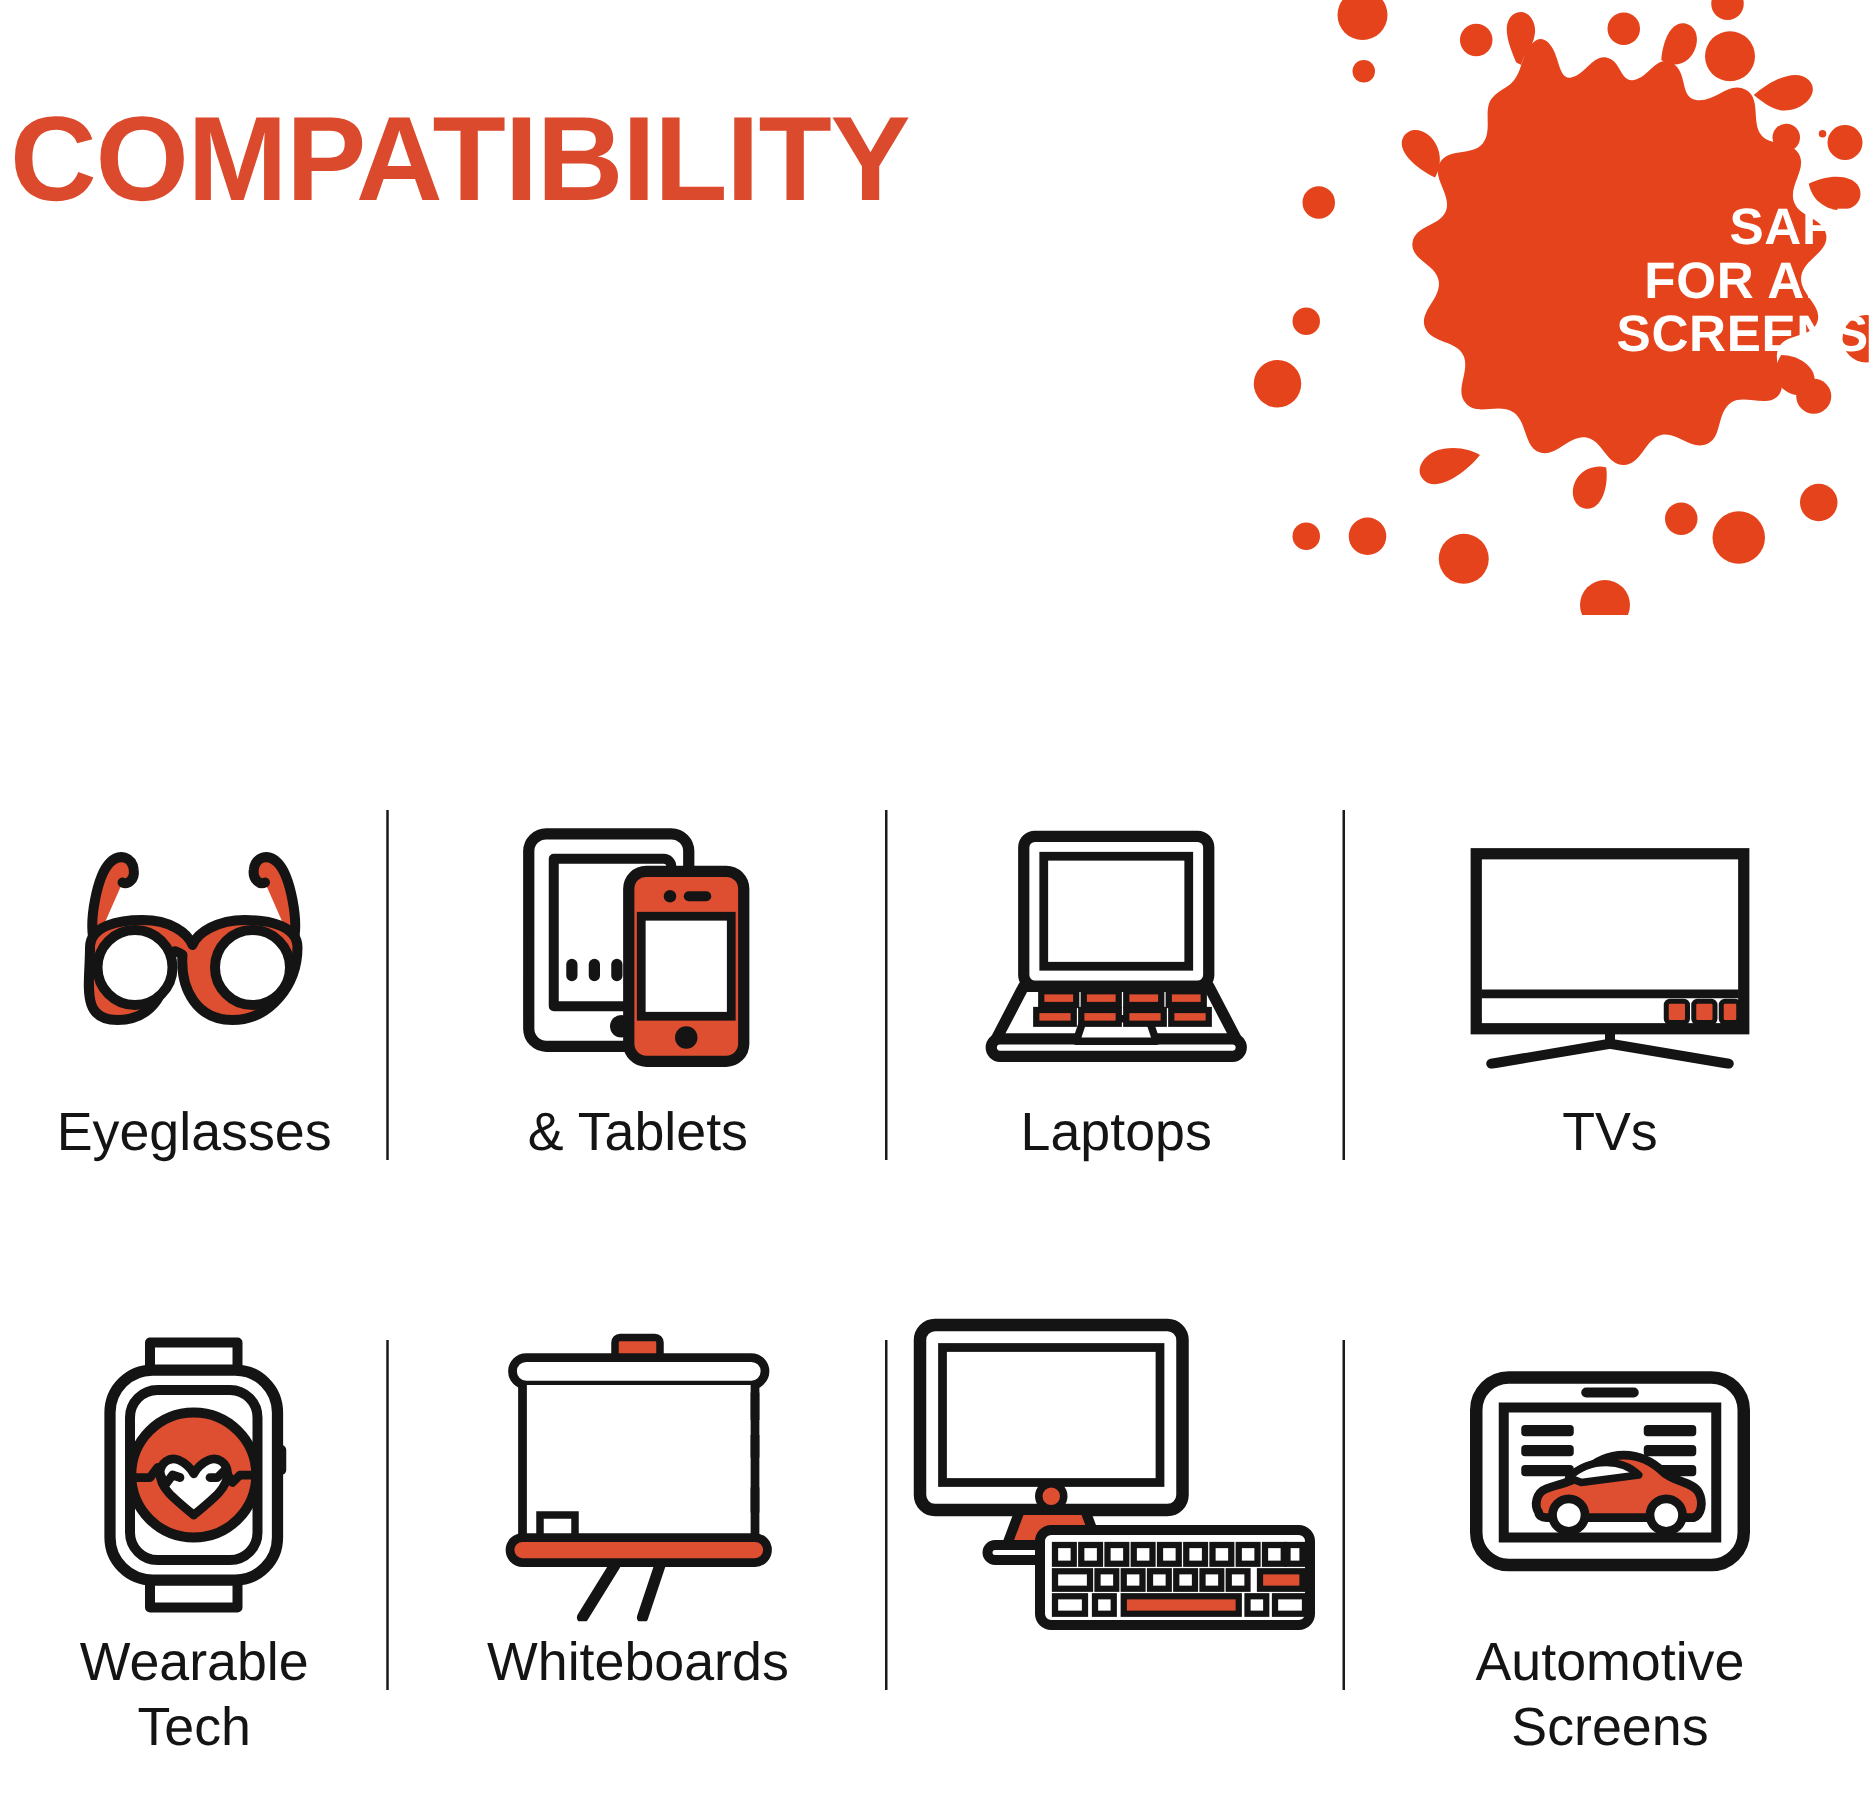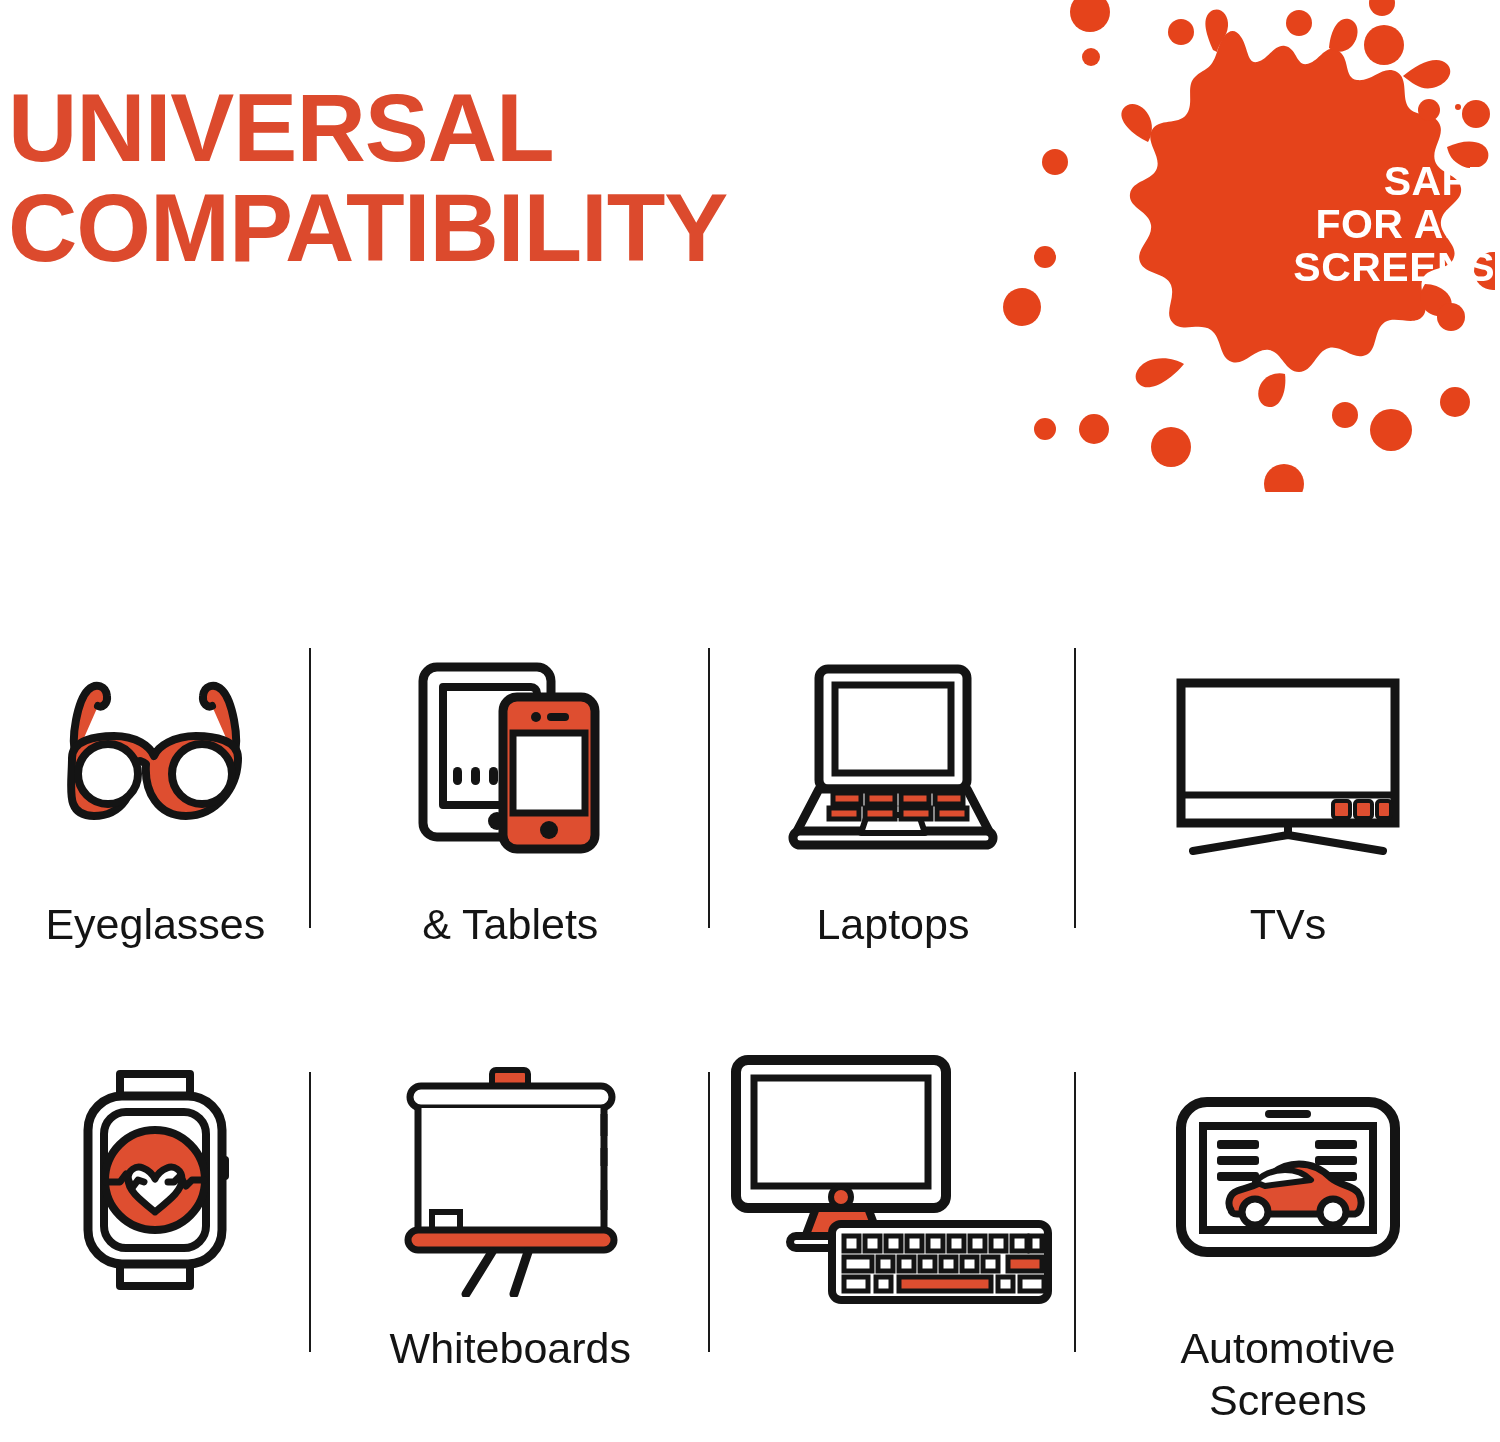--- a/index.html
+++ b/index.html
@@ -108,37 +108,35 @@
   .icon-box {
     height: 250px;
     width: 100%;
     display: flex;
     align-items: center;
     justify-content: center;
   }
   .icon-box svg { display: block; }
 
   .cell-label {
-    margin-top: 18px;
     width: 100%;
     text-align: center;
     color: #141414;
     font-family: "Liberation Sans", sans-serif;
     font-weight: normal;
     font-size: 43px;
     line-height: 52px;
     letter-spacing: 0px;
   }
   .cell-label .ln { display: block; }
 </style>
 </head>
 <body>
 
 <div id="headline">
-  <span class="hl-line l1">UNIVERSAL</span>
   <span class="hl-line l3">COMPATIBILITY</span>
 </div>
 
 <div id="splat-badge">
   <svg viewBox="0 0 510 500" xmlns="http://www.w3.org/2000/svg">
     <g fill="#E5431B">
 
       <path d="M232,60 C238,40 248,33 256,45 C263,55 262,72 272,70 C283,68 289,52 300,54
                C312,56 311,74 322,72 C334,70 340,52 352,58 C366,65 358,86 372,88
                C388,90 398,72 412,80 C424,87 416,106 424,116 C431,125 448,120 454,131
@@ -315,20 +313,24 @@
           <rect x="36" y="50" width="102" height="136" rx="22" fill="#FFFFFF" stroke="#141414" stroke-width="8"></rect>
           <rect x="152" y="94" width="9" height="24" rx="4" fill="#141414"></rect>
 
           <circle cx="87" cy="118" r="50" fill="#DE4E30" stroke="#141414" stroke-width="8"></circle>
           <path d="M87,150 C70,136 60,128 60,117 C60,108 68,103 75,106 C80,108 85,113 87,117
                    C89,113 94,108 99,106 C106,103 114,108 114,117 C114,128 104,136 87,150 Z" fill="#FFFFFF" stroke="#141414" stroke-width="7" stroke-linejoin="round"></path>
           <path d="M38,120 L52,120 L58,112 L64,126 L70,118 L76,120" fill="none" stroke="#141414" stroke-width="7" stroke-linecap="round" stroke-linejoin="round"></path>
           <path d="M100,120 L106,120 L112,114 L118,124 L124,118 L136,118" fill="none" stroke="#141414" stroke-width="7" stroke-linecap="round" stroke-linejoin="round"></path>
         </svg>
       </div>
+      <div class="cell-label">
+        <span class="ln">Wearable</span>
+        <span class="ln">Tech</span>
+      </div>
       <div class="divider"></div>
     </div>
 
     <div class="cell c1">
       <div class="icon-box">
         <svg width="245" height="235" viewBox="0 0 245 235">
 
           <rect x="104" y="8" width="36" height="18" rx="4" fill="#DE4E30" stroke="#141414" stroke-width="6"></rect>
 
           <rect x="22" y="24" width="202" height="22" rx="11" fill="#FFFFFF" stroke="#141414" stroke-width="7"></rect>

